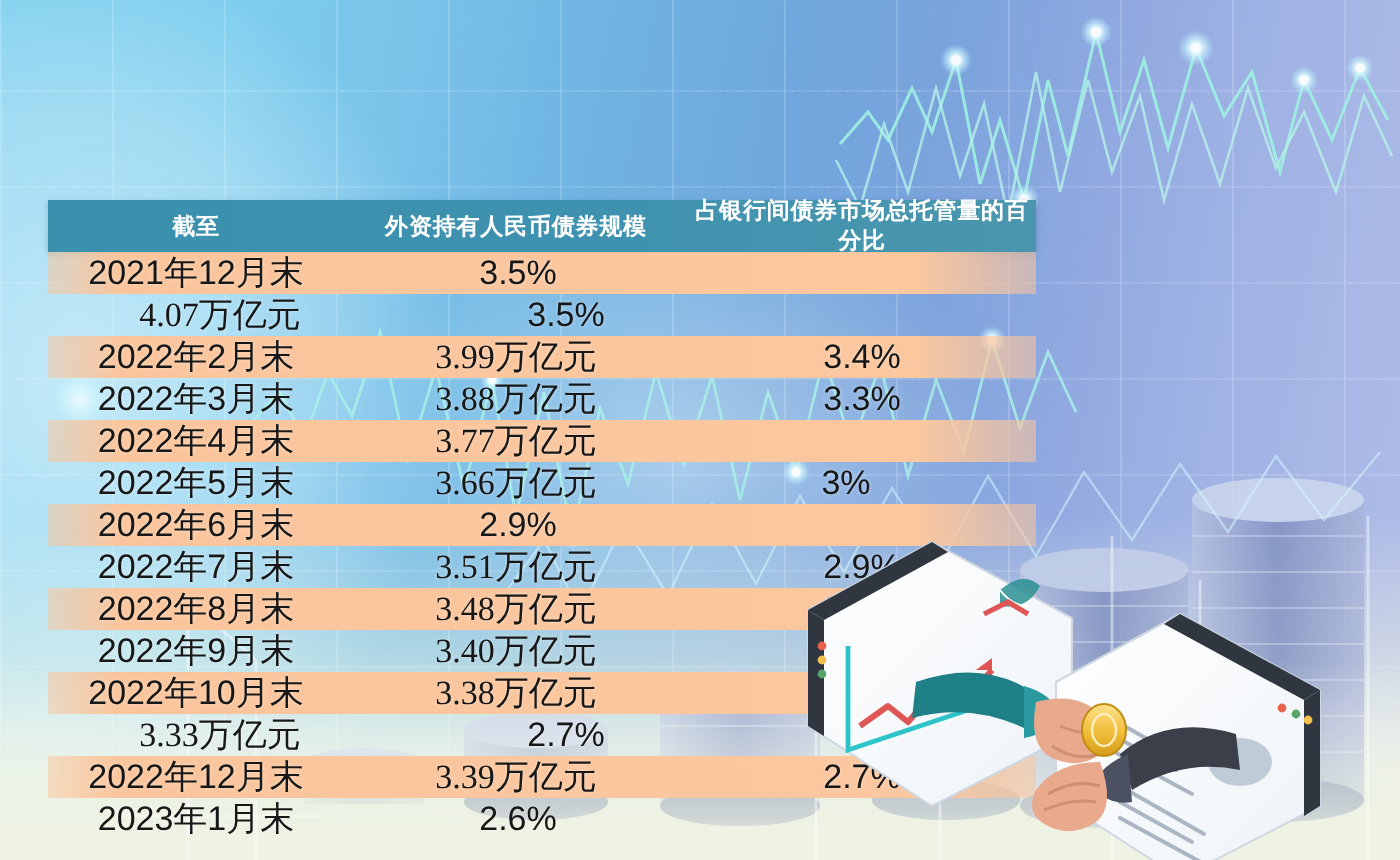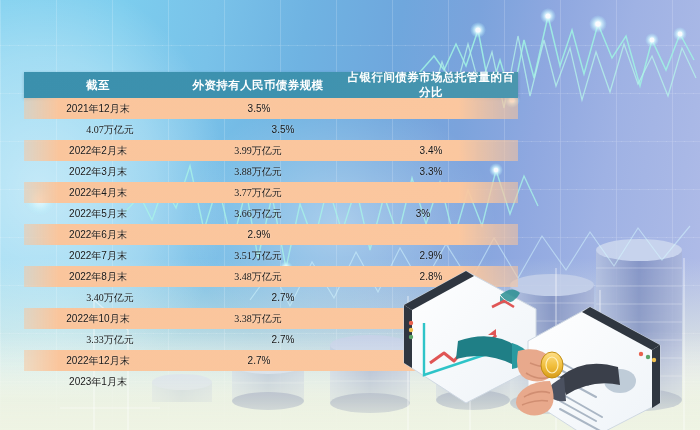--- a/index.html
+++ b/index.html
@@ -52,38 +52,38 @@
   .grid-dot{
     position:absolute;inset:0;opacity:.22;
     background-image:
       repeating-linear-gradient(90deg, rgba(255,255,255,.5) 0 1px, rgba(255,255,255,0) 1px 9px);
     -webkit-mask-image:repeating-linear-gradient(0deg, #000 0 1px, transparent 1px 48px);
             mask-image:repeating-linear-gradient(0deg, #000 0 1px, transparent 1px 48px);
   }
   .bgsvg{position:absolute;inset:0;}
 
   
-  .table-wrap{position:absolute;left:24px;top:72px;width:494px;}
+  .table-wrap{position:absolute;left:24px;top:100px;width:494px;}
   .hdr{
     height:26px;display:flex;align-items:center;
     background:linear-gradient(90deg,#3b90ad 0%,#3e92af 55%,#4b96ae 100%);
     box-shadow:0 1px 3px rgba(20,60,90,.25);
   }
   .hdr span{
     color:#ffffff;font-weight:bold;font-size:11.5px;letter-spacing:.4px;
     text-align:center;
   }
   .row{
     height:21px;display:flex;align-items:center;position:relative;
   }
   .row.alt{
     background:linear-gradient(90deg,rgba(250,197,156,.50) 0%,#fac59c 7%,#fbc79f 88%,rgba(250,197,156,.55) 100%);
   }
   .row span{
-    font-size:10px;color:#171717;text-align:center;
+    font-size:17px;color:#171717;text-align:center;
     text-shadow:0 0 2px rgba(255,255,255,.45);
   }
   .c1{width:148px;flex:0 0 148px;}
   .c2{width:172px;flex:0 0 172px;font-family:Liberation Serif, serif;}
   .c3{width:174px;flex:0 0 174px;}
   .c3.left{text-align:center;text-indent:-16px;}
 
   
   .illus{position:absolute;left:400px;top:255px;width:300px;height:175px;}
 </style>
@@ -273,38 +273,41 @@
       <span class="c1">2022年7月末</span>
       <span class="c2">3.51万亿元</span>
       <span class="c3">2.9%</span>
     </div>
     <div class="row alt">
       <span class="c1">2022年8月末</span>
       <span class="c2">3.48万亿元</span>
       <span class="c3">2.8%</span>
     </div>
     <div class="row">
+      <span class="c1">2022年9月末</span>
       <span class="c2">3.40万亿元</span>
       <span class="c3">2.7%</span>
     </div>
     <div class="row alt">
       <span class="c1">2022年10月末</span>
       <span class="c2">3.38万亿元</span>
       <span class="c3">2.7%</span>
     </div>
     <div class="row">
       <span class="c2">3.33万亿元</span>
       <span class="c3">2.7%</span>
     </div>
     <div class="row alt">
       <span class="c1">2022年12月末</span>
+      <span class="c2">3.39万亿元</span>
       <span class="c3">2.7%</span>
     </div>
     <div class="row">
       <span class="c1">2023年1月末</span>
+      <span class="c3">2.6%</span>
     </div>
   </div>
 
   <svg class="illus" viewBox="0 0 300 175">
     <defs>
       <linearGradient id="scrA" x1="0" y1="0" x2="1" y2="1">
         <stop offset="0%" stop-color="#ffffff"></stop>
           <stop offset="100%" stop-color="#eef3f8"></stop>
       </linearGradient>
       <linearGradient id="goldG" x1="0" y1="0" x2="0" y2="1">

